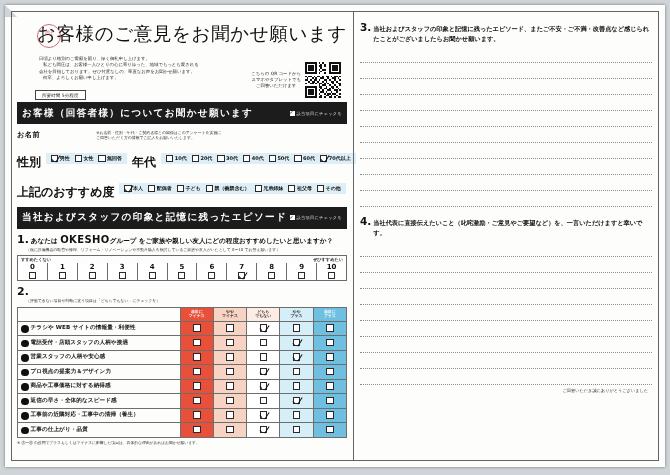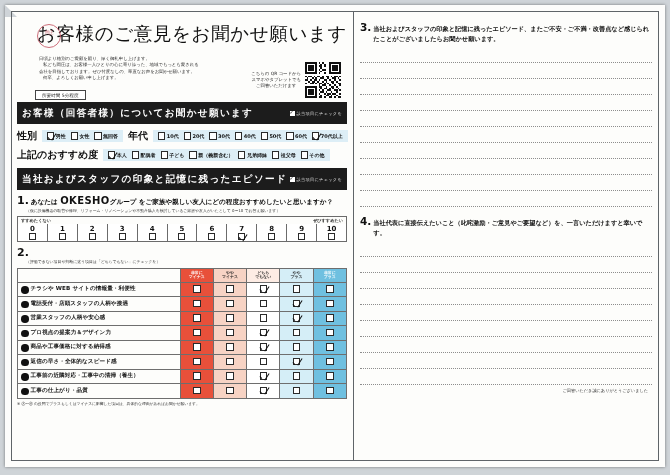--- a/index.html
+++ b/index.html
@@ -60,21 +60,21 @@
   .bar-note .cbx{width:5px;height:5px;background:#fff;position:relative;display:inline-block;}
   .bar-note .cbx:after{content:"✓";position:absolute;left:0;top:-1.5px;font-size:5px;color:#111;line-height:6px;}
 
   
   .name-row{display:flex;align-items:flex-start;margin-top:6px;}
   .lbl-b{font-size:7.2px;font-weight:bold;color:#111;letter-spacing:.5px;}
   .name-note{font-size:3.9px;line-height:5.4px;color:#333;margin-left:56px;}
   .name-note p{margin:0;}
 
   .field-row{display:flex;align-items:center;margin-top:5px;gap:5px;}
-  .f-lbl{font-size:10px;font-weight:bold;color:#111;white-space:nowrap;}
+  .f-lbl{font-size:12px;font-weight:bold;color:#111;white-space:nowrap;margin-top:8px;}
   .chips{background:#ddeef6;display:flex;align-items:center;gap:5px;padding:2px 5px;flex:0 0 auto;}
   .chip{display:flex;align-items:center;gap:1.5px;font-size:5px;font-weight:bold;color:#111;white-space:nowrap;}
   .box{
     width:5.2px;height:5.2px;border:.8px solid #2a2a2a;background:#fff;
     display:inline-block;position:relative;flex:0 0 auto;
   }
   .box.on:after{
     content:"";position:absolute;left:-1px;top:-2.5px;width:7px;height:8px;
     border-right:1.3px solid #111;transform:rotate(33deg);
   }
@@ -268,20 +268,27 @@
     </div>
 
     <div class="bar">
       <div class="bar-title">お客様（回答者様）についてお聞かせ願います</div>
       <div class="bar-note">
         <span class="cbx"></span>
         <span>該当項目にチェックを</span>
       </div>
     </div>
 
+    <div class="name-row">
+      <div class="lbl-b">お名前</div>
+      <div class="name-note">
+        <p>※お名前・性別・年代・ご契約者様との関係はこのアンケートを実施に</p>
+        <p>ご回答いただく方の情報でご記入をお願いいたします。</p>
+      </div>
+    </div>
 
     <div class="field-row">
       <div class="f-lbl">性別</div>
       <div class="chips">
             <div class="chip">
               <span class="box on"></span>
               <span>男性</span>
             </div>
             <div class="chip">
               <span class="box"></span>

